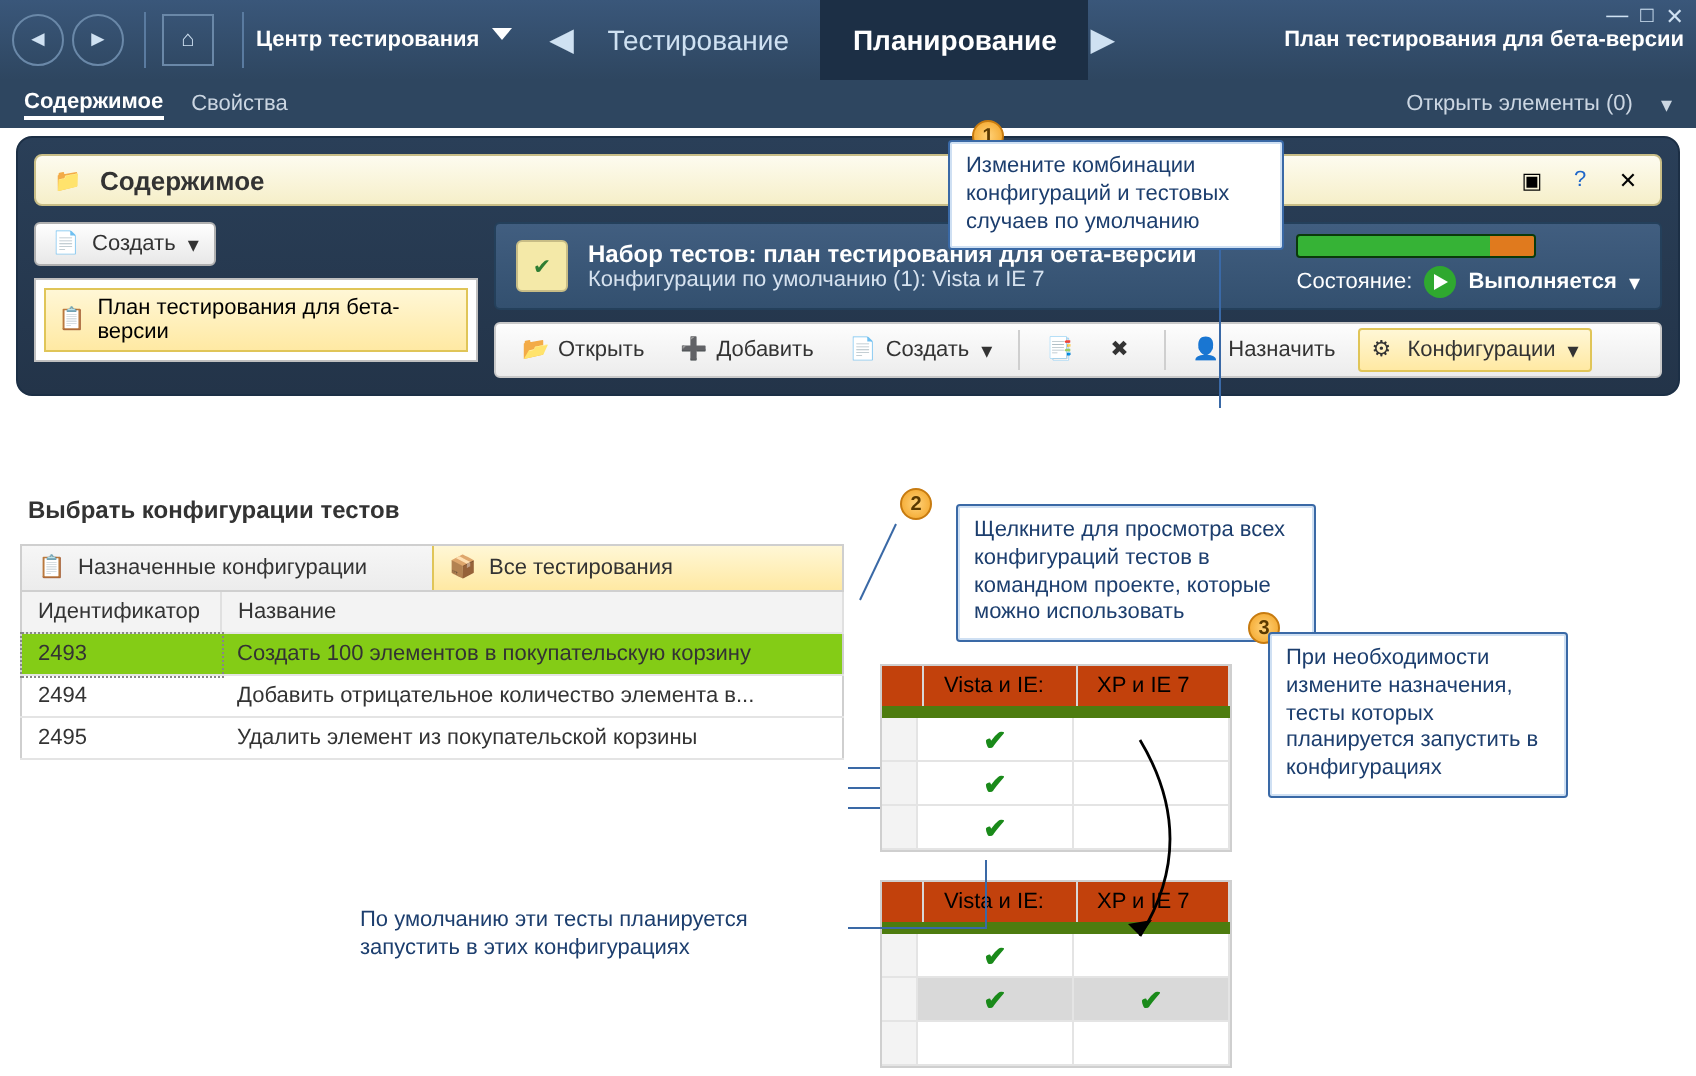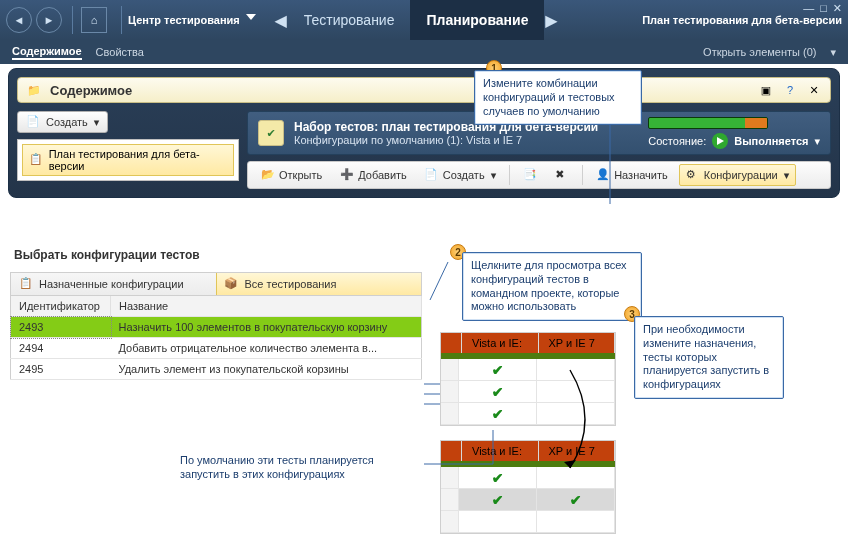--- a/index.html
+++ b/index.html
@@ -201,21 +201,21 @@
       </div>
   </div>
   <table class="cfgtable" style="width:100%;border-collapse:collapse">
     <tbody>
         <tr>
       <th style="width:100px">Идентификатор</th>
       <th>Название</th>
     </tr>
     <tr class="sel">
           <td style="outline:1px dotted #888">2493</td>
-          <td>Назначить 100 элементов в покупательскую корзину</td>
+          <td>Создать 100 элементов в покупательскую корзину</td>
         </tr>
     <tr>
           <td>2494</td>
           <td>Добавить отрицательное количество элемента в...</td>
         </tr>
     <tr>
           <td>2495</td>
           <td>Удалить элемент из покупательской корзины</td>
         </tr>
   </tbody>
@@ -277,21 +277,21 @@
       <div></div>
       <div></div>
       <div></div>
     </div>
 </div>
 
 <div class="badge" style="left:486px;top:60px">1</div>
 <div class="callout" style="left:474px;top:70px;width:168px">Измените комбинации конфигураций и тестовых случаев по умолчанию</div>
 
 <div class="badge" style="left:450px;top:244px">2</div>
-<div class="callout" style="left:462px;top:252px;width:218px">Щелкните для просмотра всех конфигураций тестов в командном проекте, которые можно использовать</div>
+<div class="callout" style="left:478px;top:252px;width:218px">Щелкните для просмотра всех конфигураций тестов в командном проекте, которые можно использовать</div>
 
 <div class="badge" style="left:624px;top:306px">3</div>
 <div class="callout" style="left:634px;top:316px;width:150px">При необходимости измените назначения, тесты которых планируется запустить в конфигурациях</div>
 
 <div class="note" style="left:180px;top:454px;width:240px">По умолчанию эти тесты планируется запустить в этих конфигурациях</div>
 
 <svg class="leader" style="left:0;top:0" width="848" height="538">
   <line x1="610" y1="124" x2="610" y2="204" stroke="#3a69a6" stroke-width="1"></line>
   <path d="M 430 300 L 448 262" stroke="#3a69a6" fill="none"></path>
   <path d="M 424 384 L 440 384" stroke="#3a69a6" fill="none"></path>

